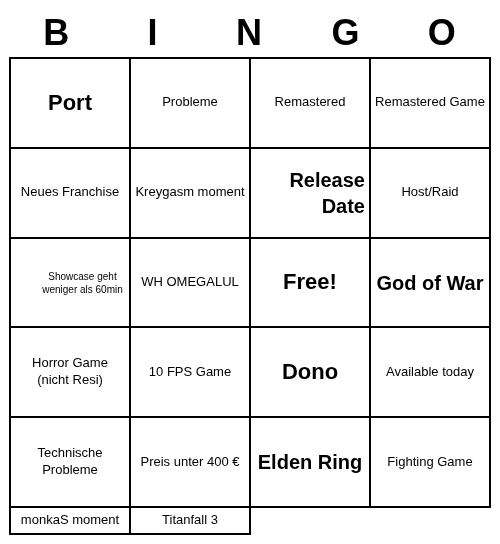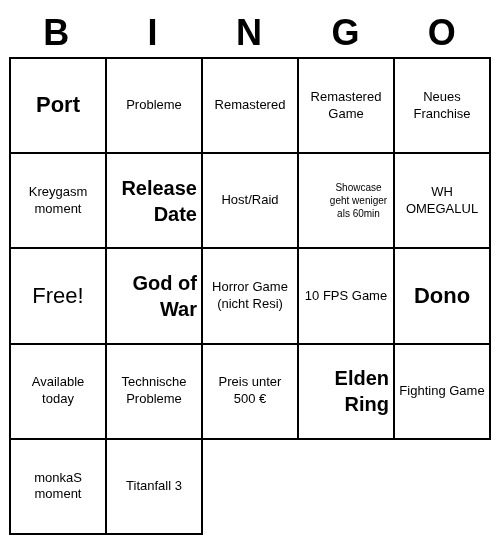--- a/index.html
+++ b/index.html
@@ -37,21 +37,21 @@
       letter-spacing: 2px;
     }
 
     .bingo-title span {
       flex: 1;
       text-align: center;
     }
 
     .bingo-grid {
       display: grid;
-      grid-template-columns: repeat(5, 1fr);
+      grid-template-columns: repeat(4, 1fr);
       grid-template-rows: repeat(5, 1fr);
       flex: 1;
       border-left: 2px solid #000;
       border-top: 2px solid #000;
     }
 
     .bingo-cell {
       border-right: 2px solid #000;
       border-bottom: 2px solid #000;
       display: flex;
@@ -75,21 +75,21 @@
       text-align: right;
     }
 
     .bingo-cell.small-text {
       font-size: 10px;
       padding-left: 29px;
     }
 
     .bingo-cell.free-cell {
       font-size: 22px;
-      font-weight: normal;
+      font-weight: bold;
     }
   </style>
 </head>
 <body>
 
 <div class="bingo-container">
   <div class="bingo-title">
   <span>B</span>
       <span>I</span>
       <span>N</span>
@@ -107,19 +107,19 @@
       <div class="bingo-cell">Host/Raid</div>
       <div class="bingo-cell small-text">Showcase geht weniger als 60min</div>
       <div class="bingo-cell">WH OMEGALUL</div>
       <div class="bingo-cell free-cell">Free!</div>
       <div class="bingo-cell medium-text">God of War</div>
       <div class="bingo-cell">Horror Game (nicht Resi)</div>
       <div class="bingo-cell">10 FPS Game</div>
       <div class="bingo-cell large-text">Dono</div>
       <div class="bingo-cell">Available today</div>
       <div class="bingo-cell">Technische Probleme</div>
-      <div class="bingo-cell">Preis unter 500 €</div>
+      <div class="bingo-cell">Preis unter 400 €</div>
       <div class="bingo-cell medium-text">Elden Ring</div>
       <div class="bingo-cell">Fighting Game</div>
       <div class="bingo-cell">monkaS moment</div>
       <div class="bingo-cell">Titanfall 3</div>
     </div>
 </div>
 
 </body></html>

